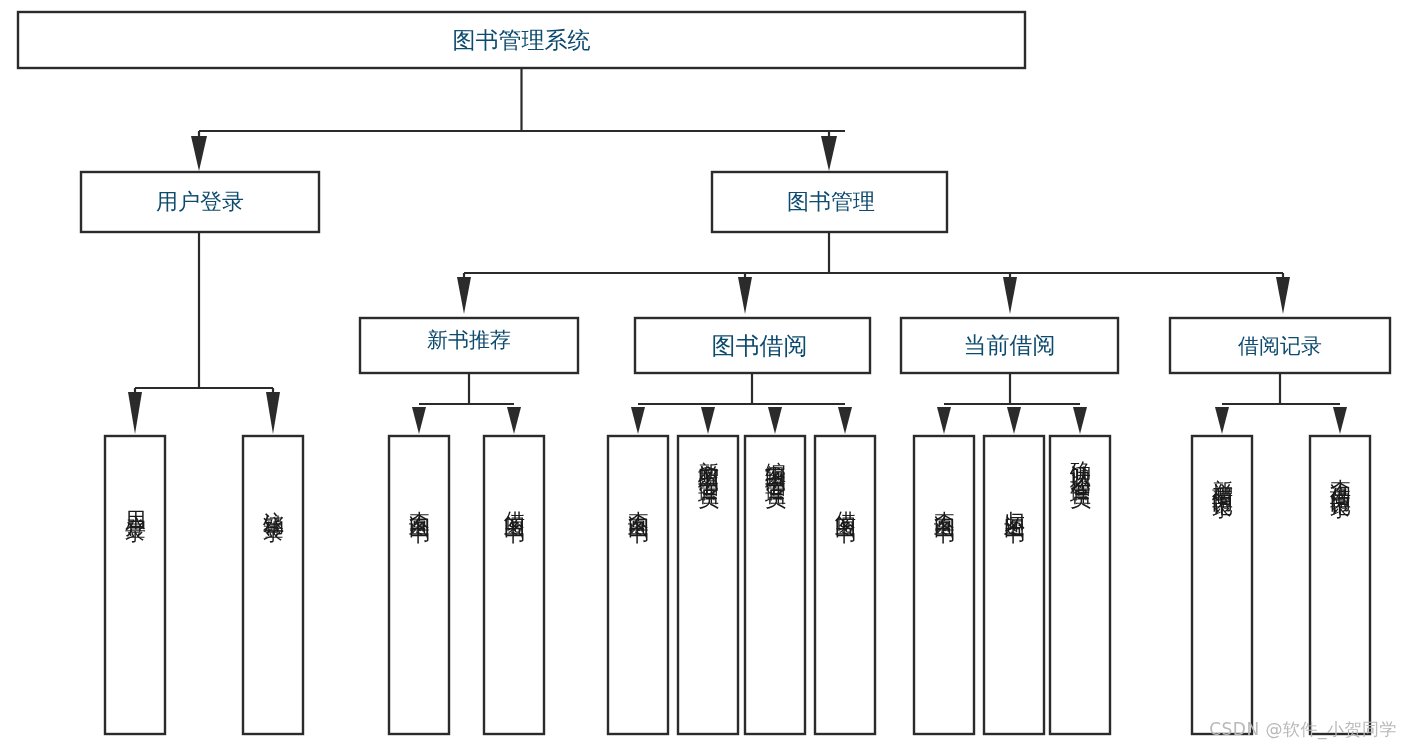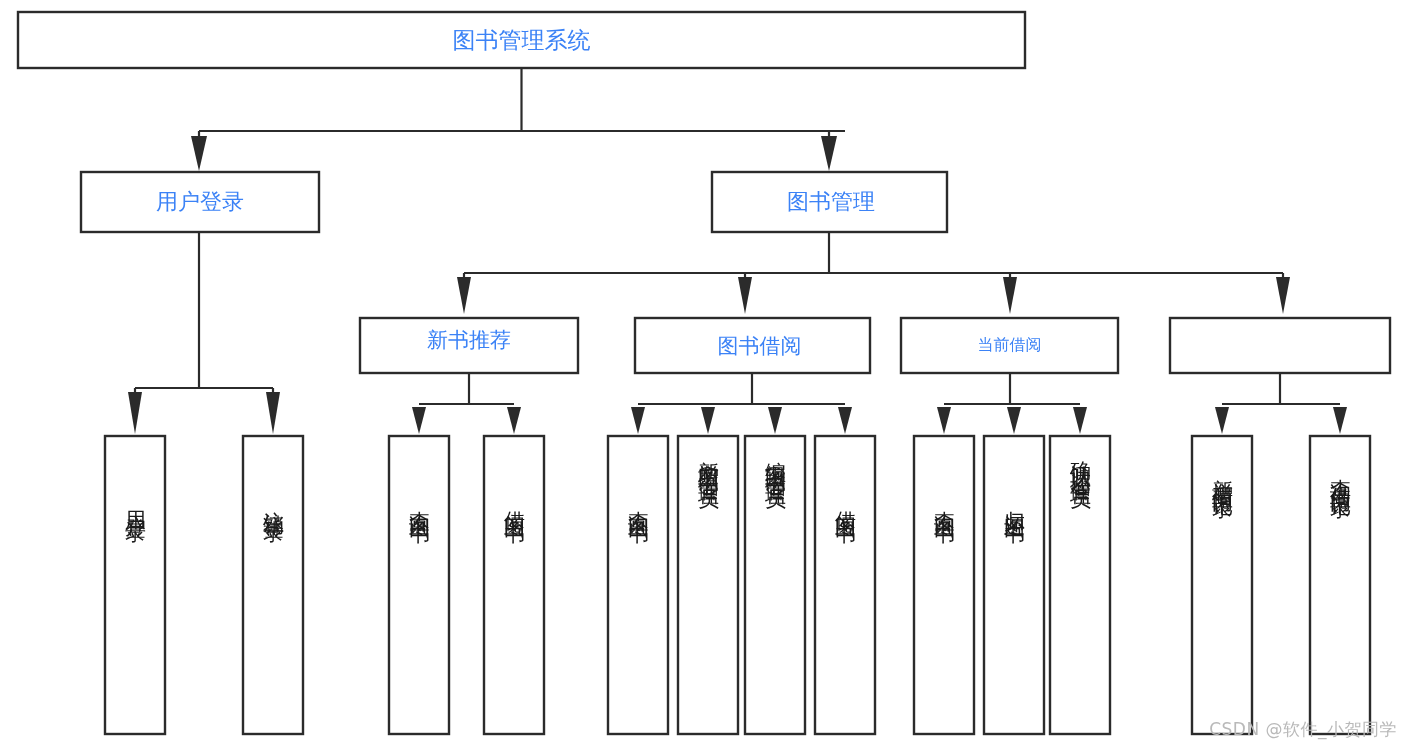--- a/index.html
+++ b/index.html
@@ -60,21 +60,21 @@
     letter-spacing: 4px;
     white-space: nowrap;
   }
   .hlabel-wrap {
     position: absolute;
     display: flex;
     align-items: center;
     justify-content: center;
     pointer-events: none;
     font-family: Liberation Mono, monospace;
-    color: #3b82f6;
+    color: #0c4a6e;
     white-space: nowrap;
   }
   #watermark {
     position: absolute;
     right: 8px;
     bottom: 6px;
     font-family: "DejaVu Sans", "Liberation Sans", sans-serif;
     font-size: 17px;
     color: #b9b9b9;
     letter-spacing: 0.5px;
@@ -179,25 +179,28 @@
   <div class="hlabel-wrap" style="left:81px; top:172px; width:238px; height:60px; font-size:22px;">
     <span>用户登录</span>
   </div>
   <div class="hlabel-wrap" style="left:712px; top:172px; width:238px; height:60px; font-size:22px;">
     <span>图书管理</span>
   </div>
 
   <div class="hlabel-wrap" style="left:360px; top:318px; width:218px; height:44px; font-size:21px;">
     <span>新书推荐</span>
   </div>
-  <div class="hlabel-wrap" style="left:635px; top:318px; width:249px; height:55px; font-size:21px;">
+  <div class="hlabel-wrap" style="left:635px; top:318px; width:249px; height:55px; font-size:24px;">
     <span>图书借阅</span>
   </div>
-  <div class="hlabel-wrap" style="left:901px; top:318px; width:217px; height:55px; font-size:16px;">
+  <div class="hlabel-wrap" style="left:901px; top:318px; width:217px; height:55px; font-size:23px;">
     <span>当前借阅</span>
+  </div>
+  <div class="hlabel-wrap" style="left:1170px; top:318px; width:220px; height:55px; font-size:21px;">
+    <span>借阅记录</span>
   </div>
 
   <div class="vlabel-wrap" style="left:105px; top:494px; width:60px; height:240px;">
     <span class="vlabel-text">用户登录</span>
   </div>
   <div class="vlabel-wrap" style="left:243px; top:494px; width:60px; height:240px;">
     <span class="vlabel-text">注销登录</span>
   </div>
 
   <div class="vlabel-wrap" style="left:389px; top:494px; width:60px; height:240px;">

